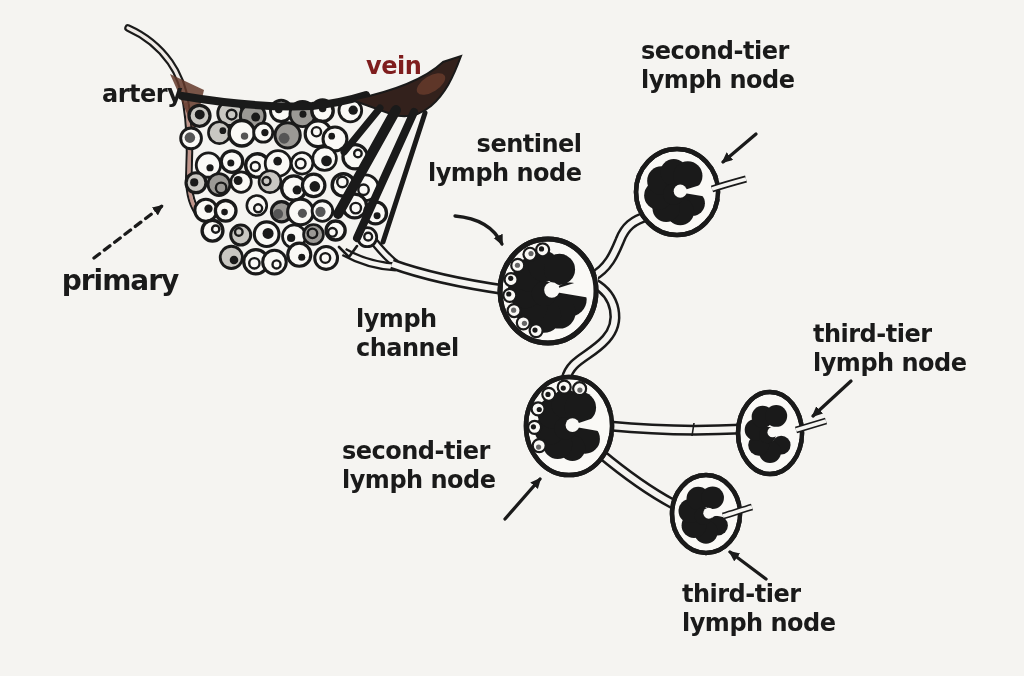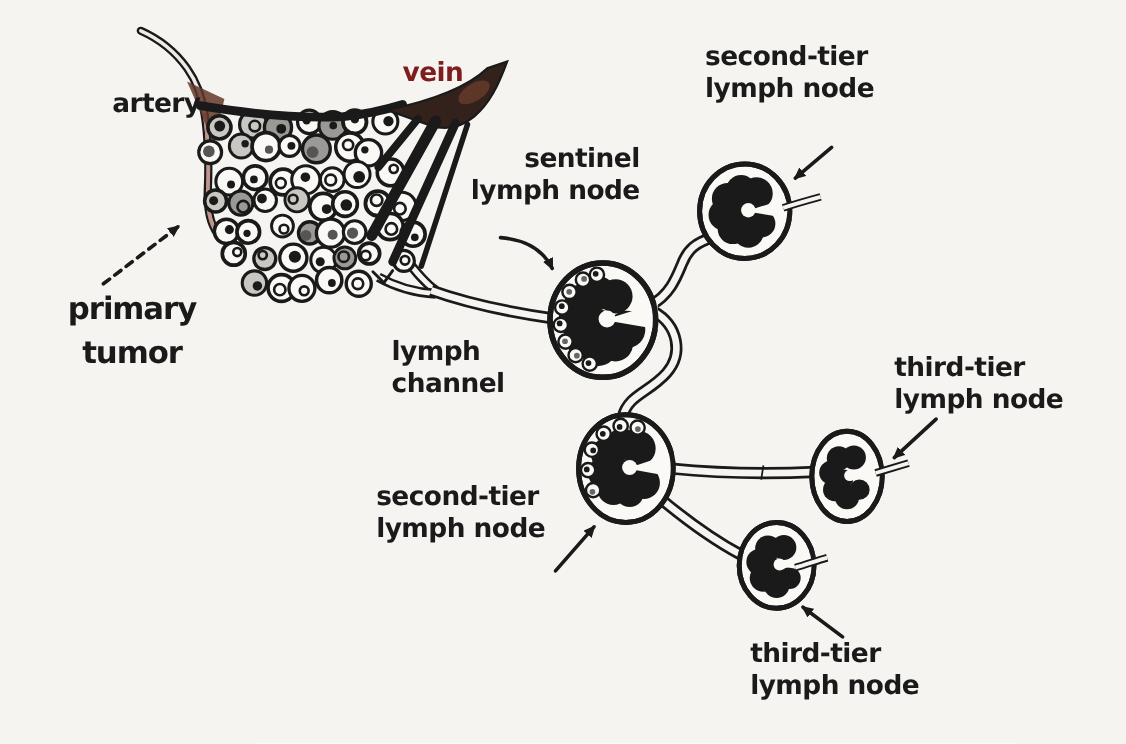--- a/index.html
+++ b/index.html
@@ -270,21 +270,20 @@
   <div class="lbl" style="left: 70px; top: 80px; color: rgb(26, 26, 26); margin-left: 32px;">
     <span>artery</span>
   </div>
 
   <div class="lbl" style="left: 366px; top: 52px; color: #7f1d1d;">
     <span>vein</span>
   </div>
 
   <div class="lbl pt" style="left: 30px; top: 261px; color: rgb(26, 26, 26);">
     <span>primary</span>
-    <span>tumor</span>
   </div>
 
   <div class="lbl" style="left: 428px; top: 130px; color: rgb(26, 26, 26); text-align: right;">
     <span>sentinel</span>
     <span>lymph node</span>
   </div>
 
   <div class="lbl" style="left: 356px; top: 305px; color: rgb(26, 26, 26);">
     <span>lymph</span>
     <span>channel</span>

